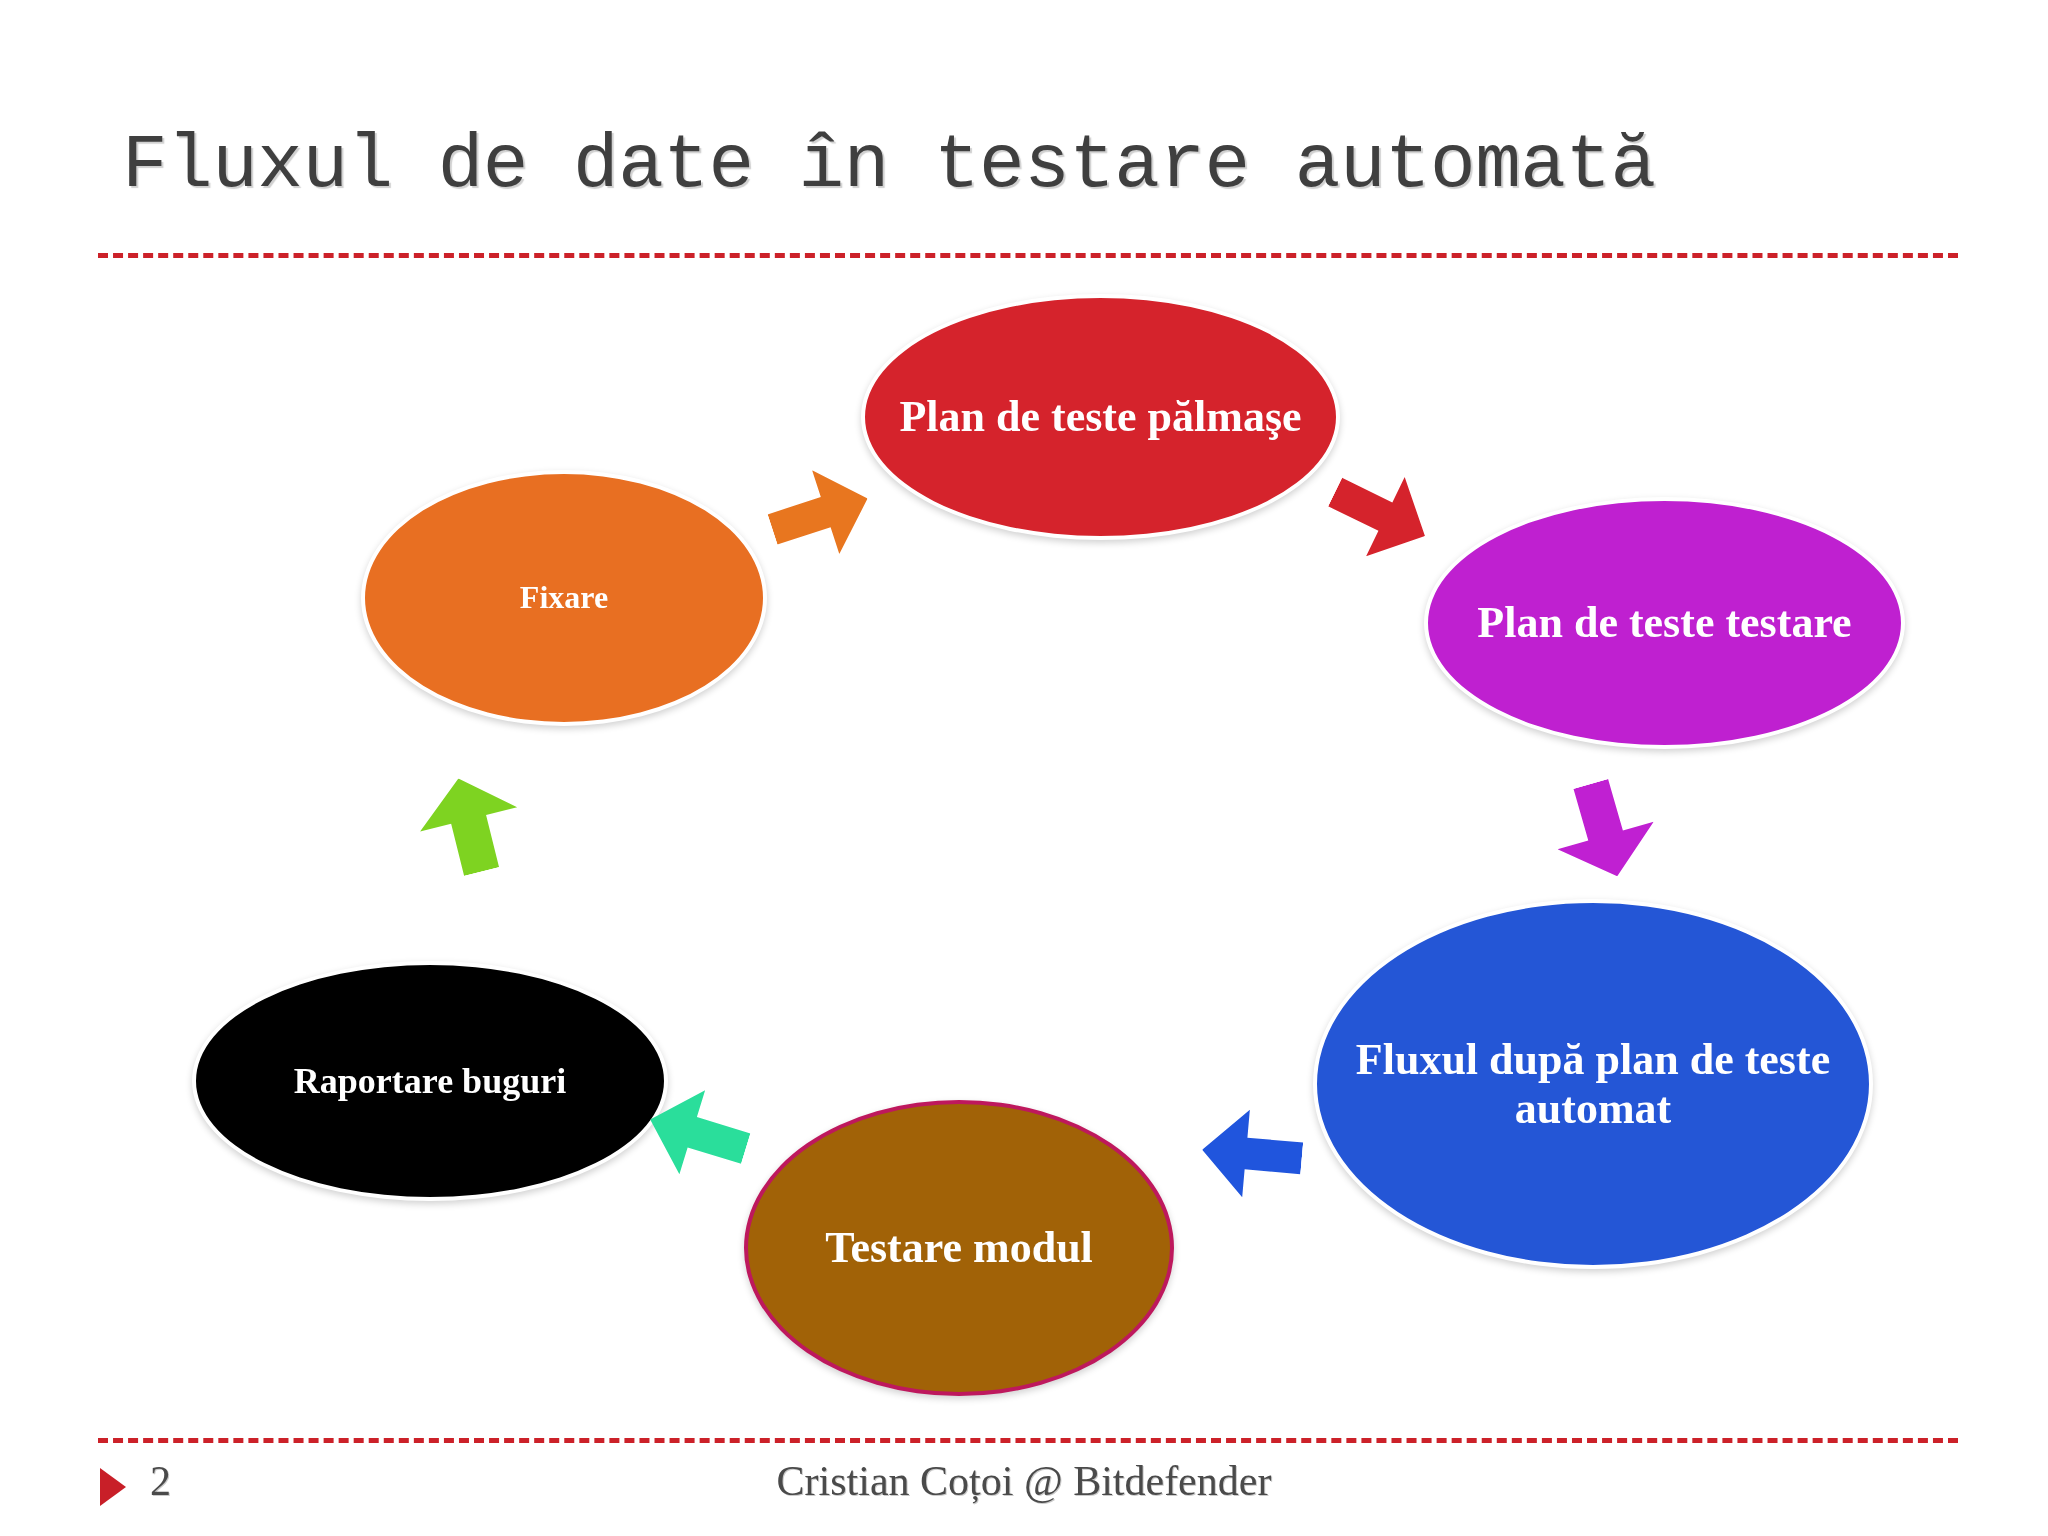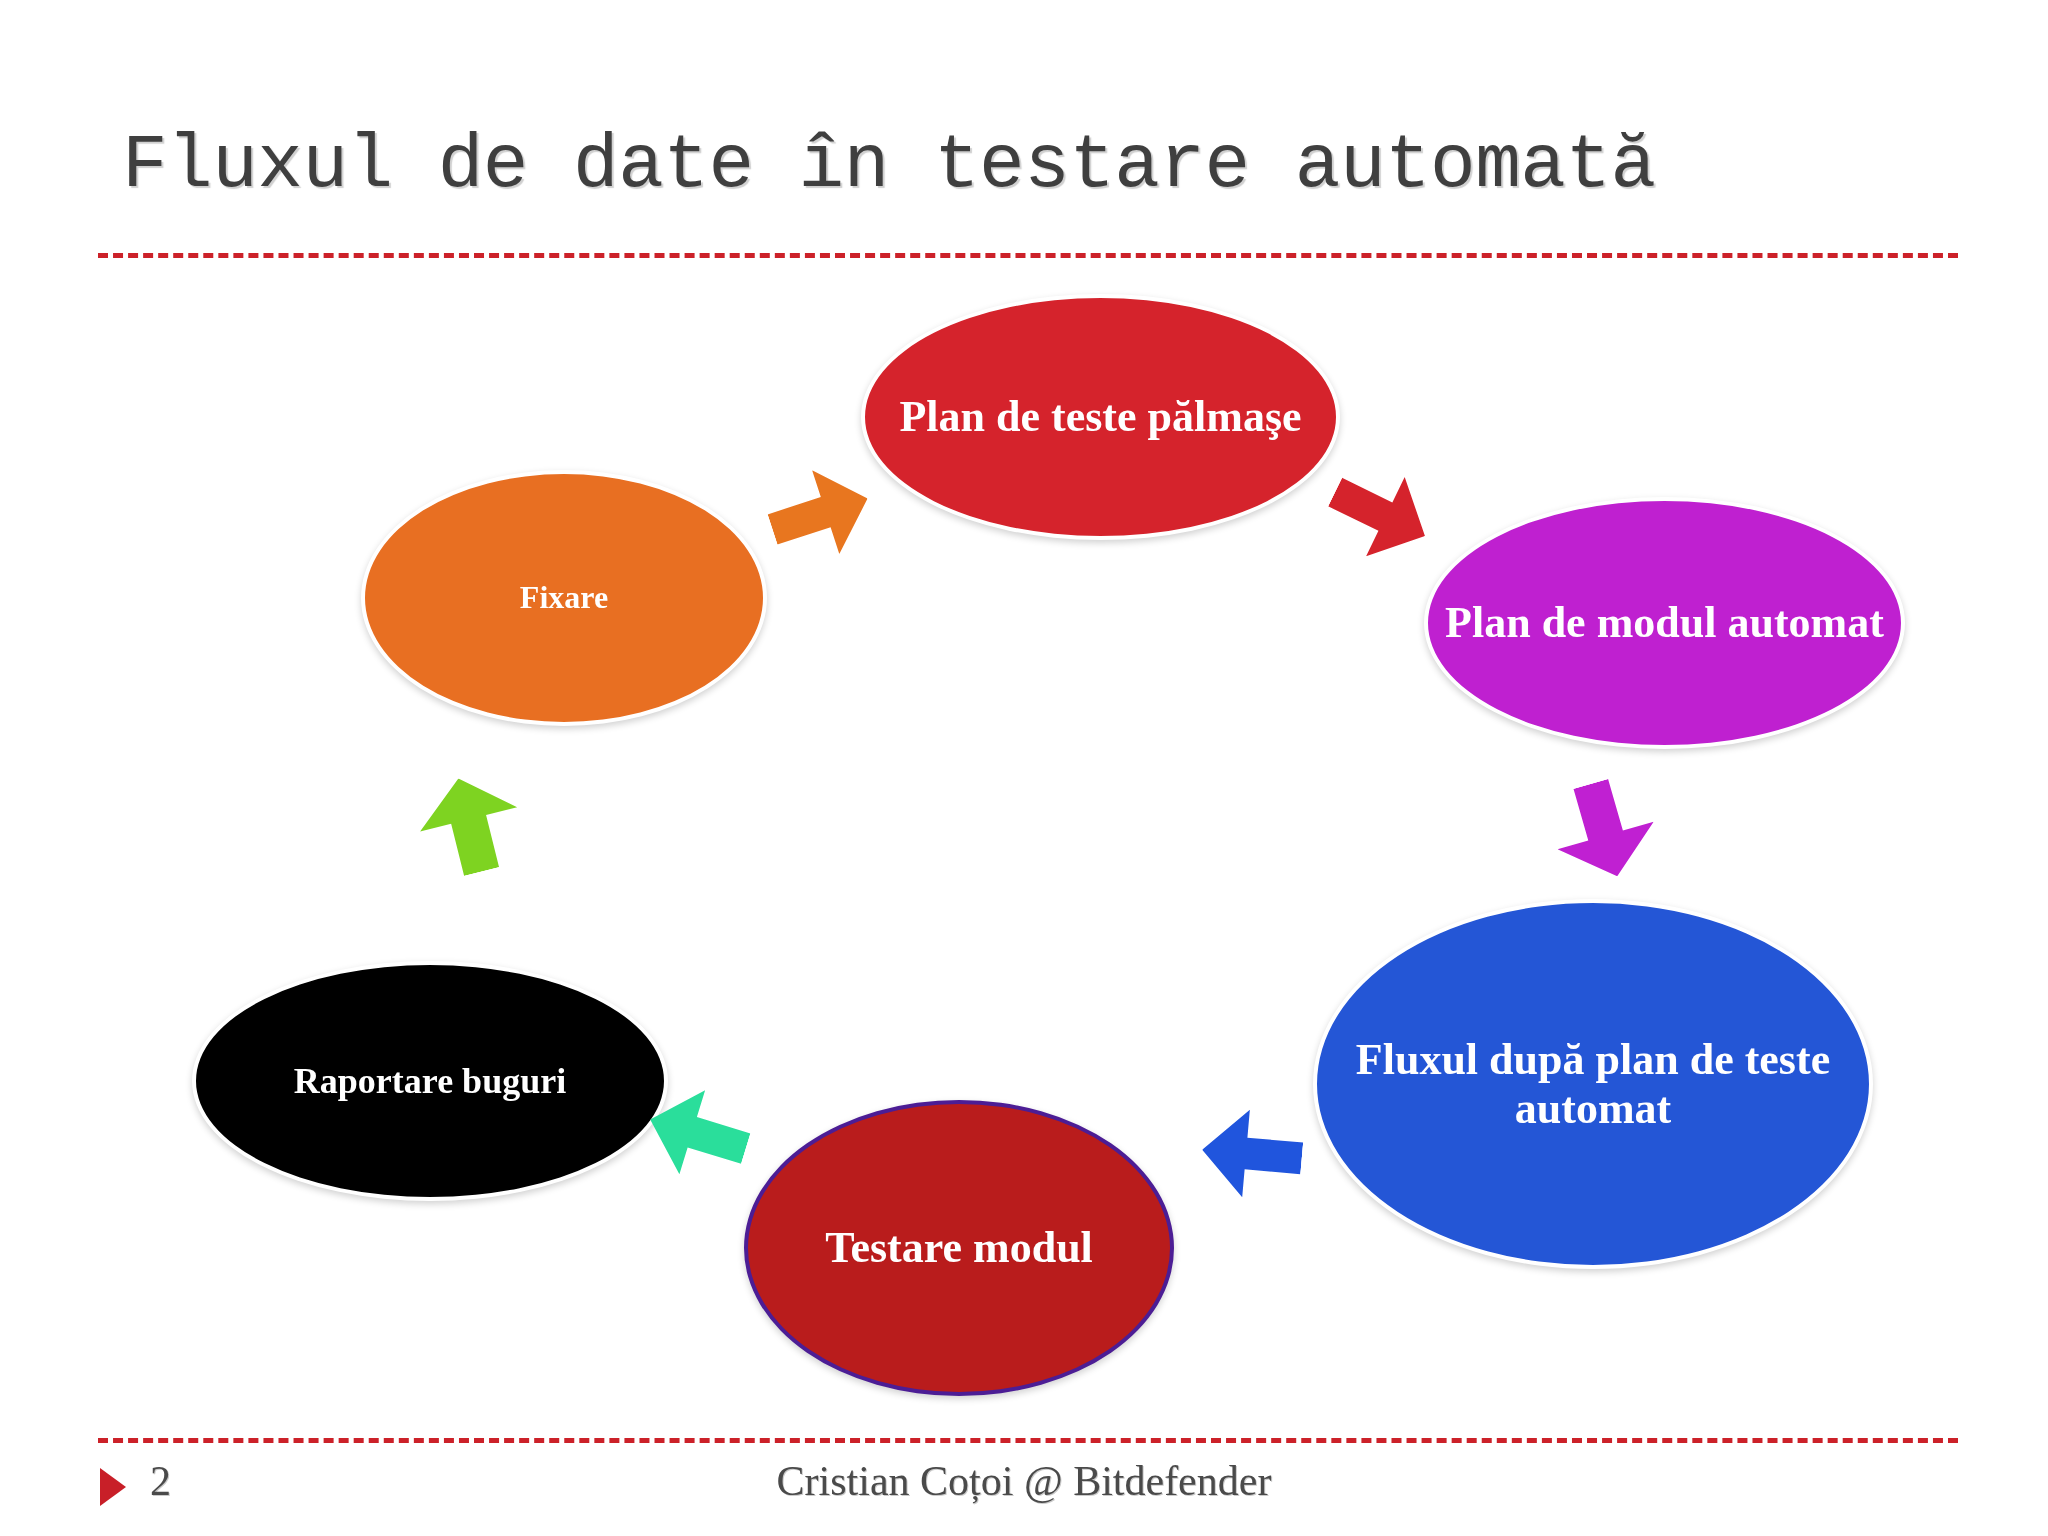--- a/index.html
+++ b/index.html
@@ -108,21 +108,21 @@
     background: #bf20d0; border: 4px solid #ffffff;
     font-size: 44px;
   }
   #node-script {
     left: 1313px; top: 899px; width: 560px; height: 370px;
     background: #2456d6; border: 4px solid #ffffff;
     font-size: 44px;
   }
   #node-test-modul {
     left: 744px; top: 1100px; width: 430px; height: 296px;
-    background: #b91c1c; border: 4px solid #4c1d95;
+    background: #a16207; border: 4px solid #be185d;
     font-size: 44px;
     align-items: center;
   }
   #node-report {
     left: 192px; top: 961px; width: 476px; height: 240px;
     background: #000000; border: 4px solid #ffffff;
     font-size: 36px;
   }
   #node-fix {
     left: 361px; top: 470px; width: 406px; height: 256px;
@@ -153,21 +153,21 @@
 
   <div class="rule rule-top"></div>
 
   <div>
 
     <div class="node" id="node-plan-manual">
       <span class="label">Plan de teste pălmaşe</span>
     </div>
 
     <div class="node" id="node-plan-auto">
-      <span class="label">Plan de modul automat</span>
+      <span class="label">Plan de teste testare</span>
     </div>
 
     <div class="node" id="node-script">
       <span class="label">Fluxul după plan de teste automat</span>
     </div>
 
     <div class="node" id="node-test-modul">
       <span class="label">Testare modul</span>
     </div>
 

